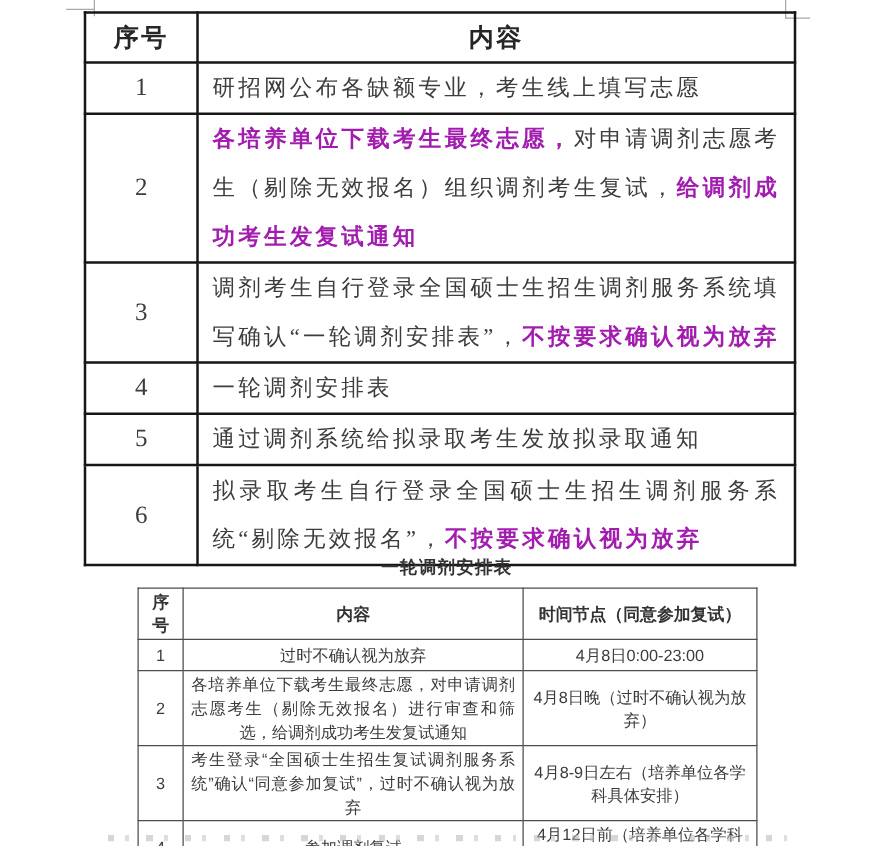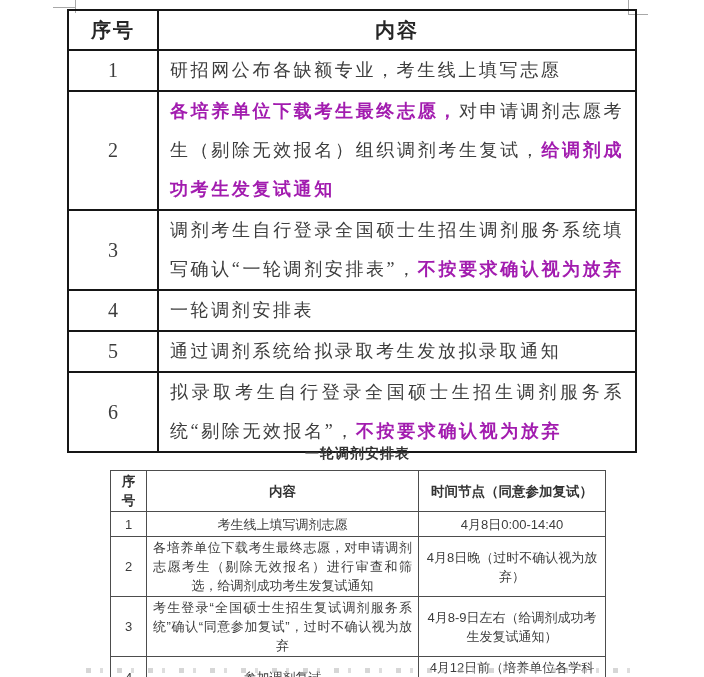--- a/index.html
+++ b/index.html
@@ -112,32 +112,32 @@
       <col style="width:187px">
     </colgroup>
   <tbody>
       <tr class="h">
     <td class="hd">序号</td>
     <td class="hd">内容</td>
     <td class="hd">时间节点（同意参加复试）</td>
   </tr>
   <tr class="s1">
     <td>1</td>
-    <td>考生线上填写调剂志愿</td>
-    <td>4月8日0:00-14:40</td>
+    <td>过时不确认视为放弃</td>
+    <td>4月8日0:00-23:00</td>
   </tr>
   <tr class="s2">
     <td>2</td>
     <td class="just">各培养单位下载考生最终志愿，对申请调剂志愿考生（剔除无效报名）进行审查和筛选，给调剂成功考生发复试通知</td>
     <td>4月8日晚（过时不确认视为放弃）</td>
   </tr>
   <tr class="s3">
     <td>3</td>
     <td class="just">考生登录“全国硕士生招生复试调剂服务系统”确认“同意参加复试”，过时不确认视为放弃</td>
-    <td>4月8-9日左右（给调剂成功考生发复试通知）</td>
+    <td>4月8-9日左右（培养单位各学科具体安排）</td>
   </tr>
   <tr class="s4">
     <td>4</td>
     <td>参加调剂复试</td>
     <td>4月12日前（培养单位各学科具体安排）</td>
   </tr>
 </tbody>
   </table>
 
 <div class="remnant"></div>

